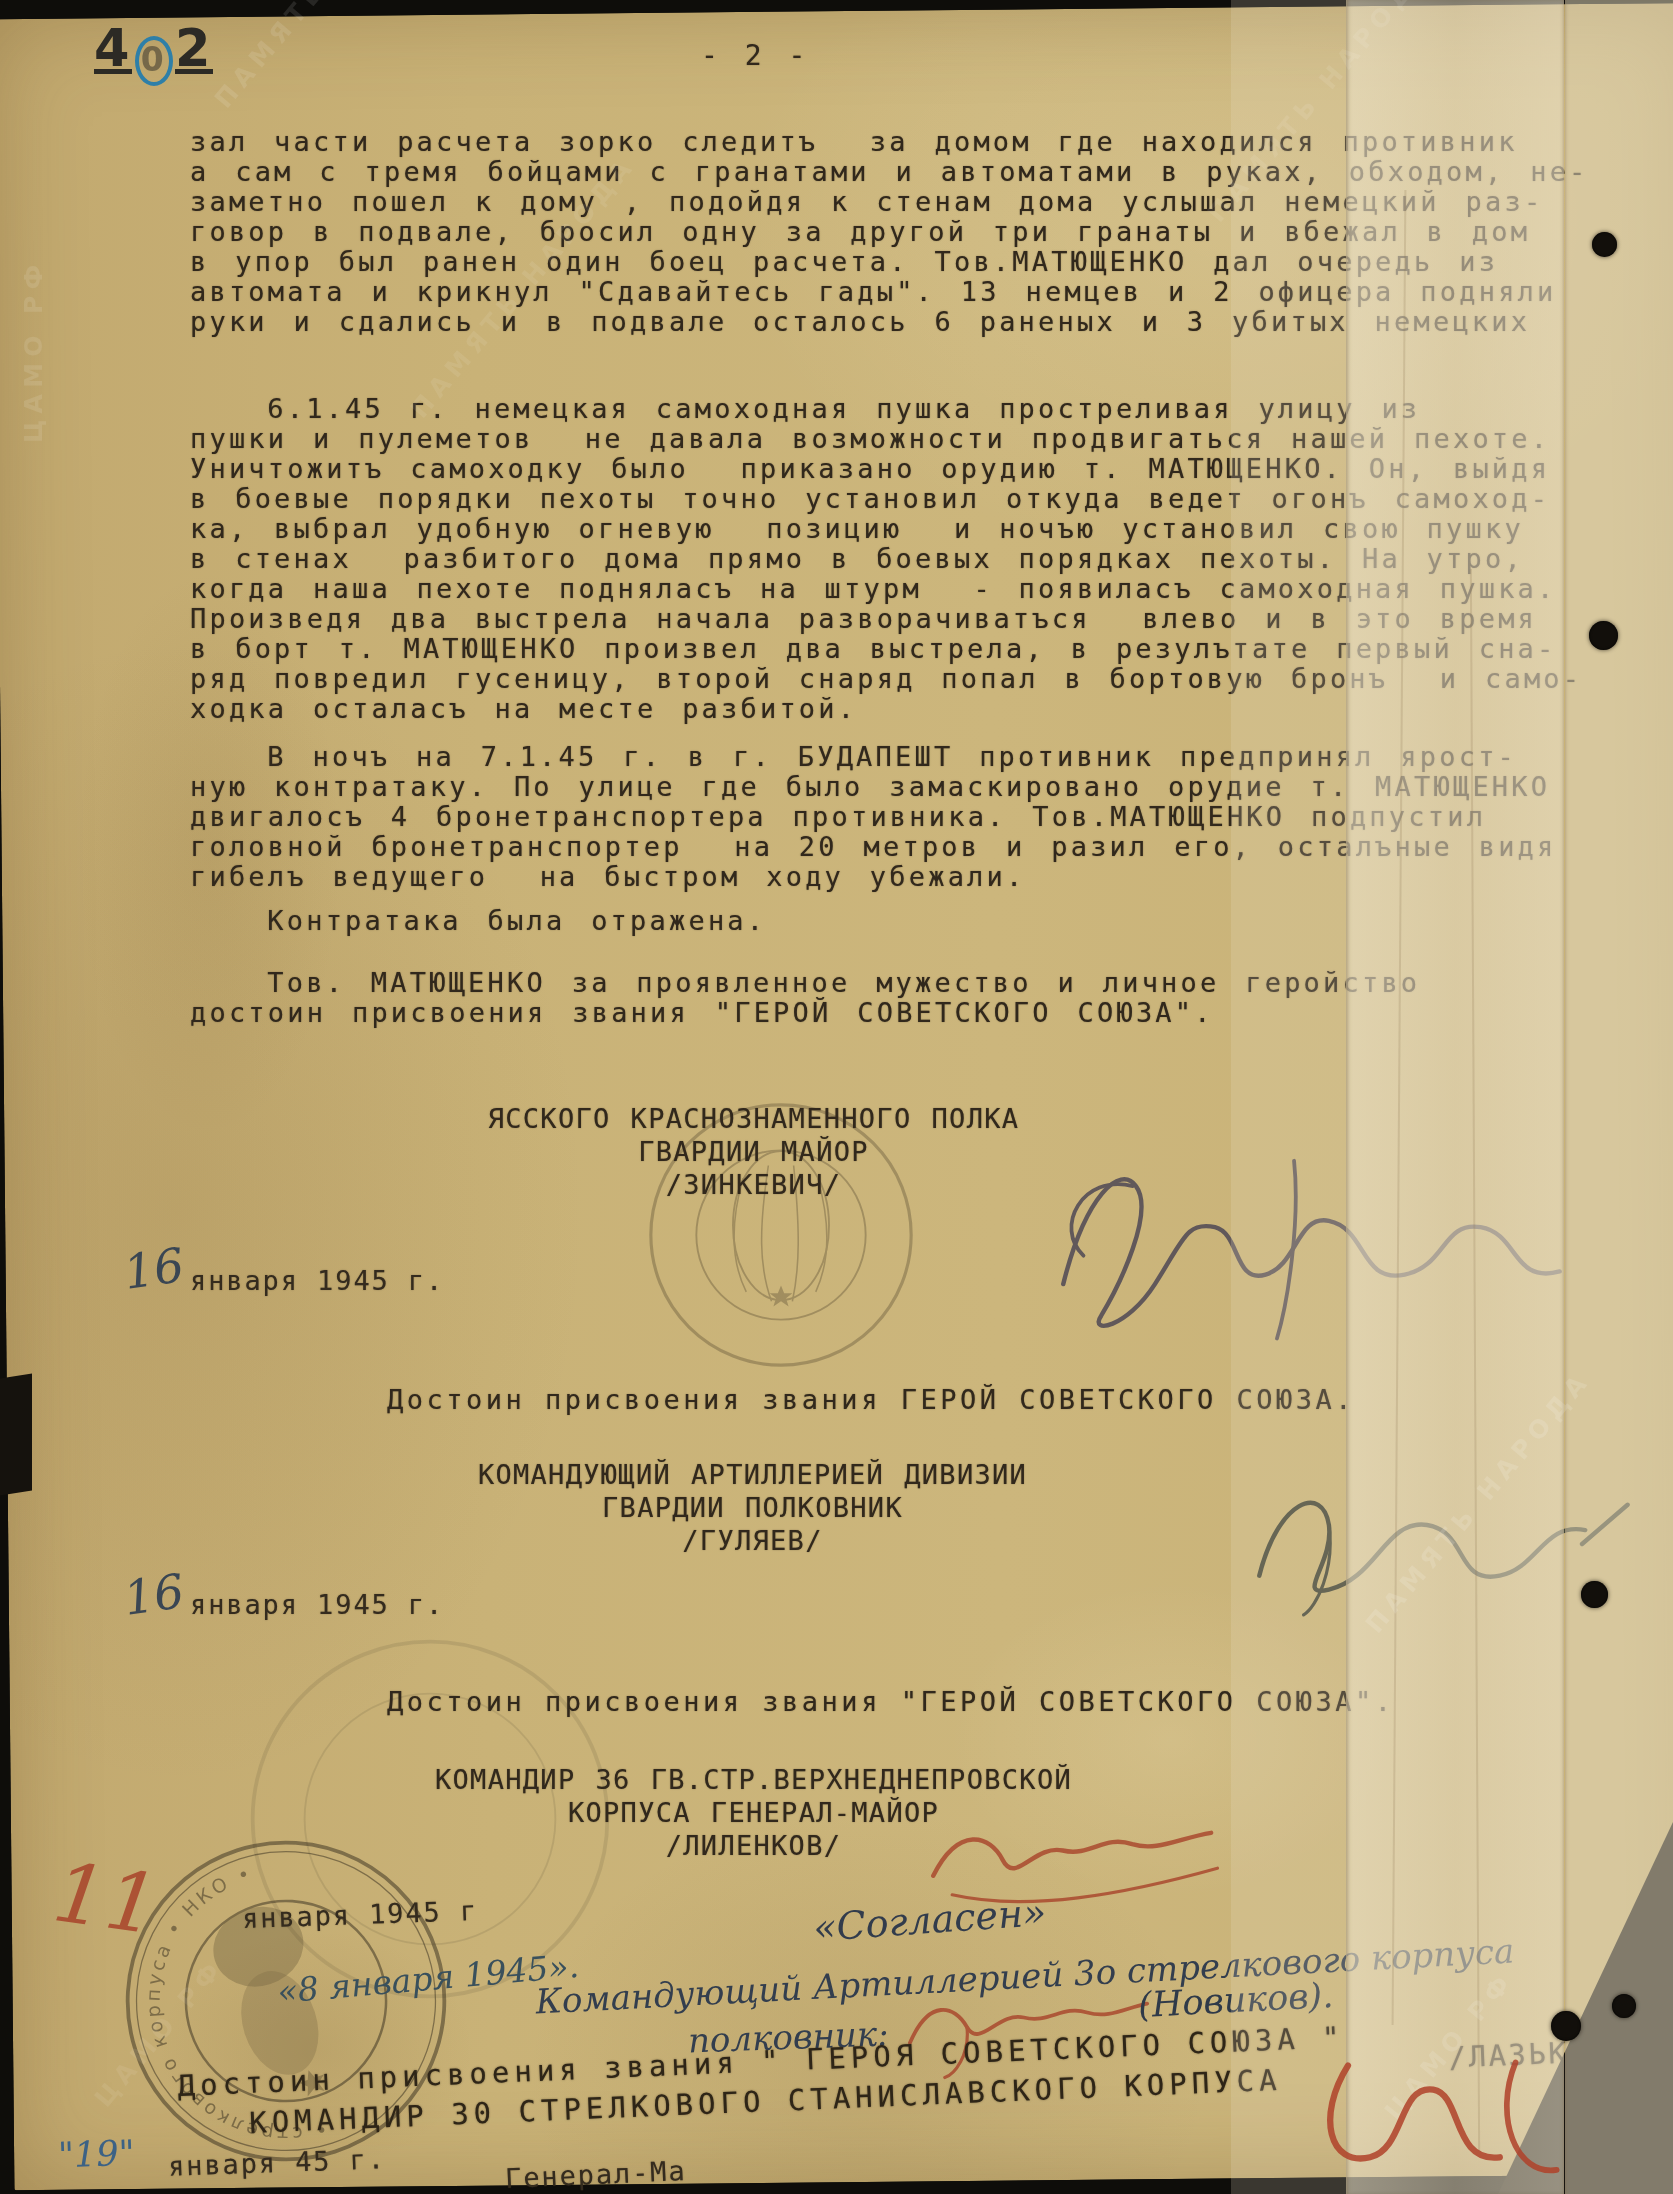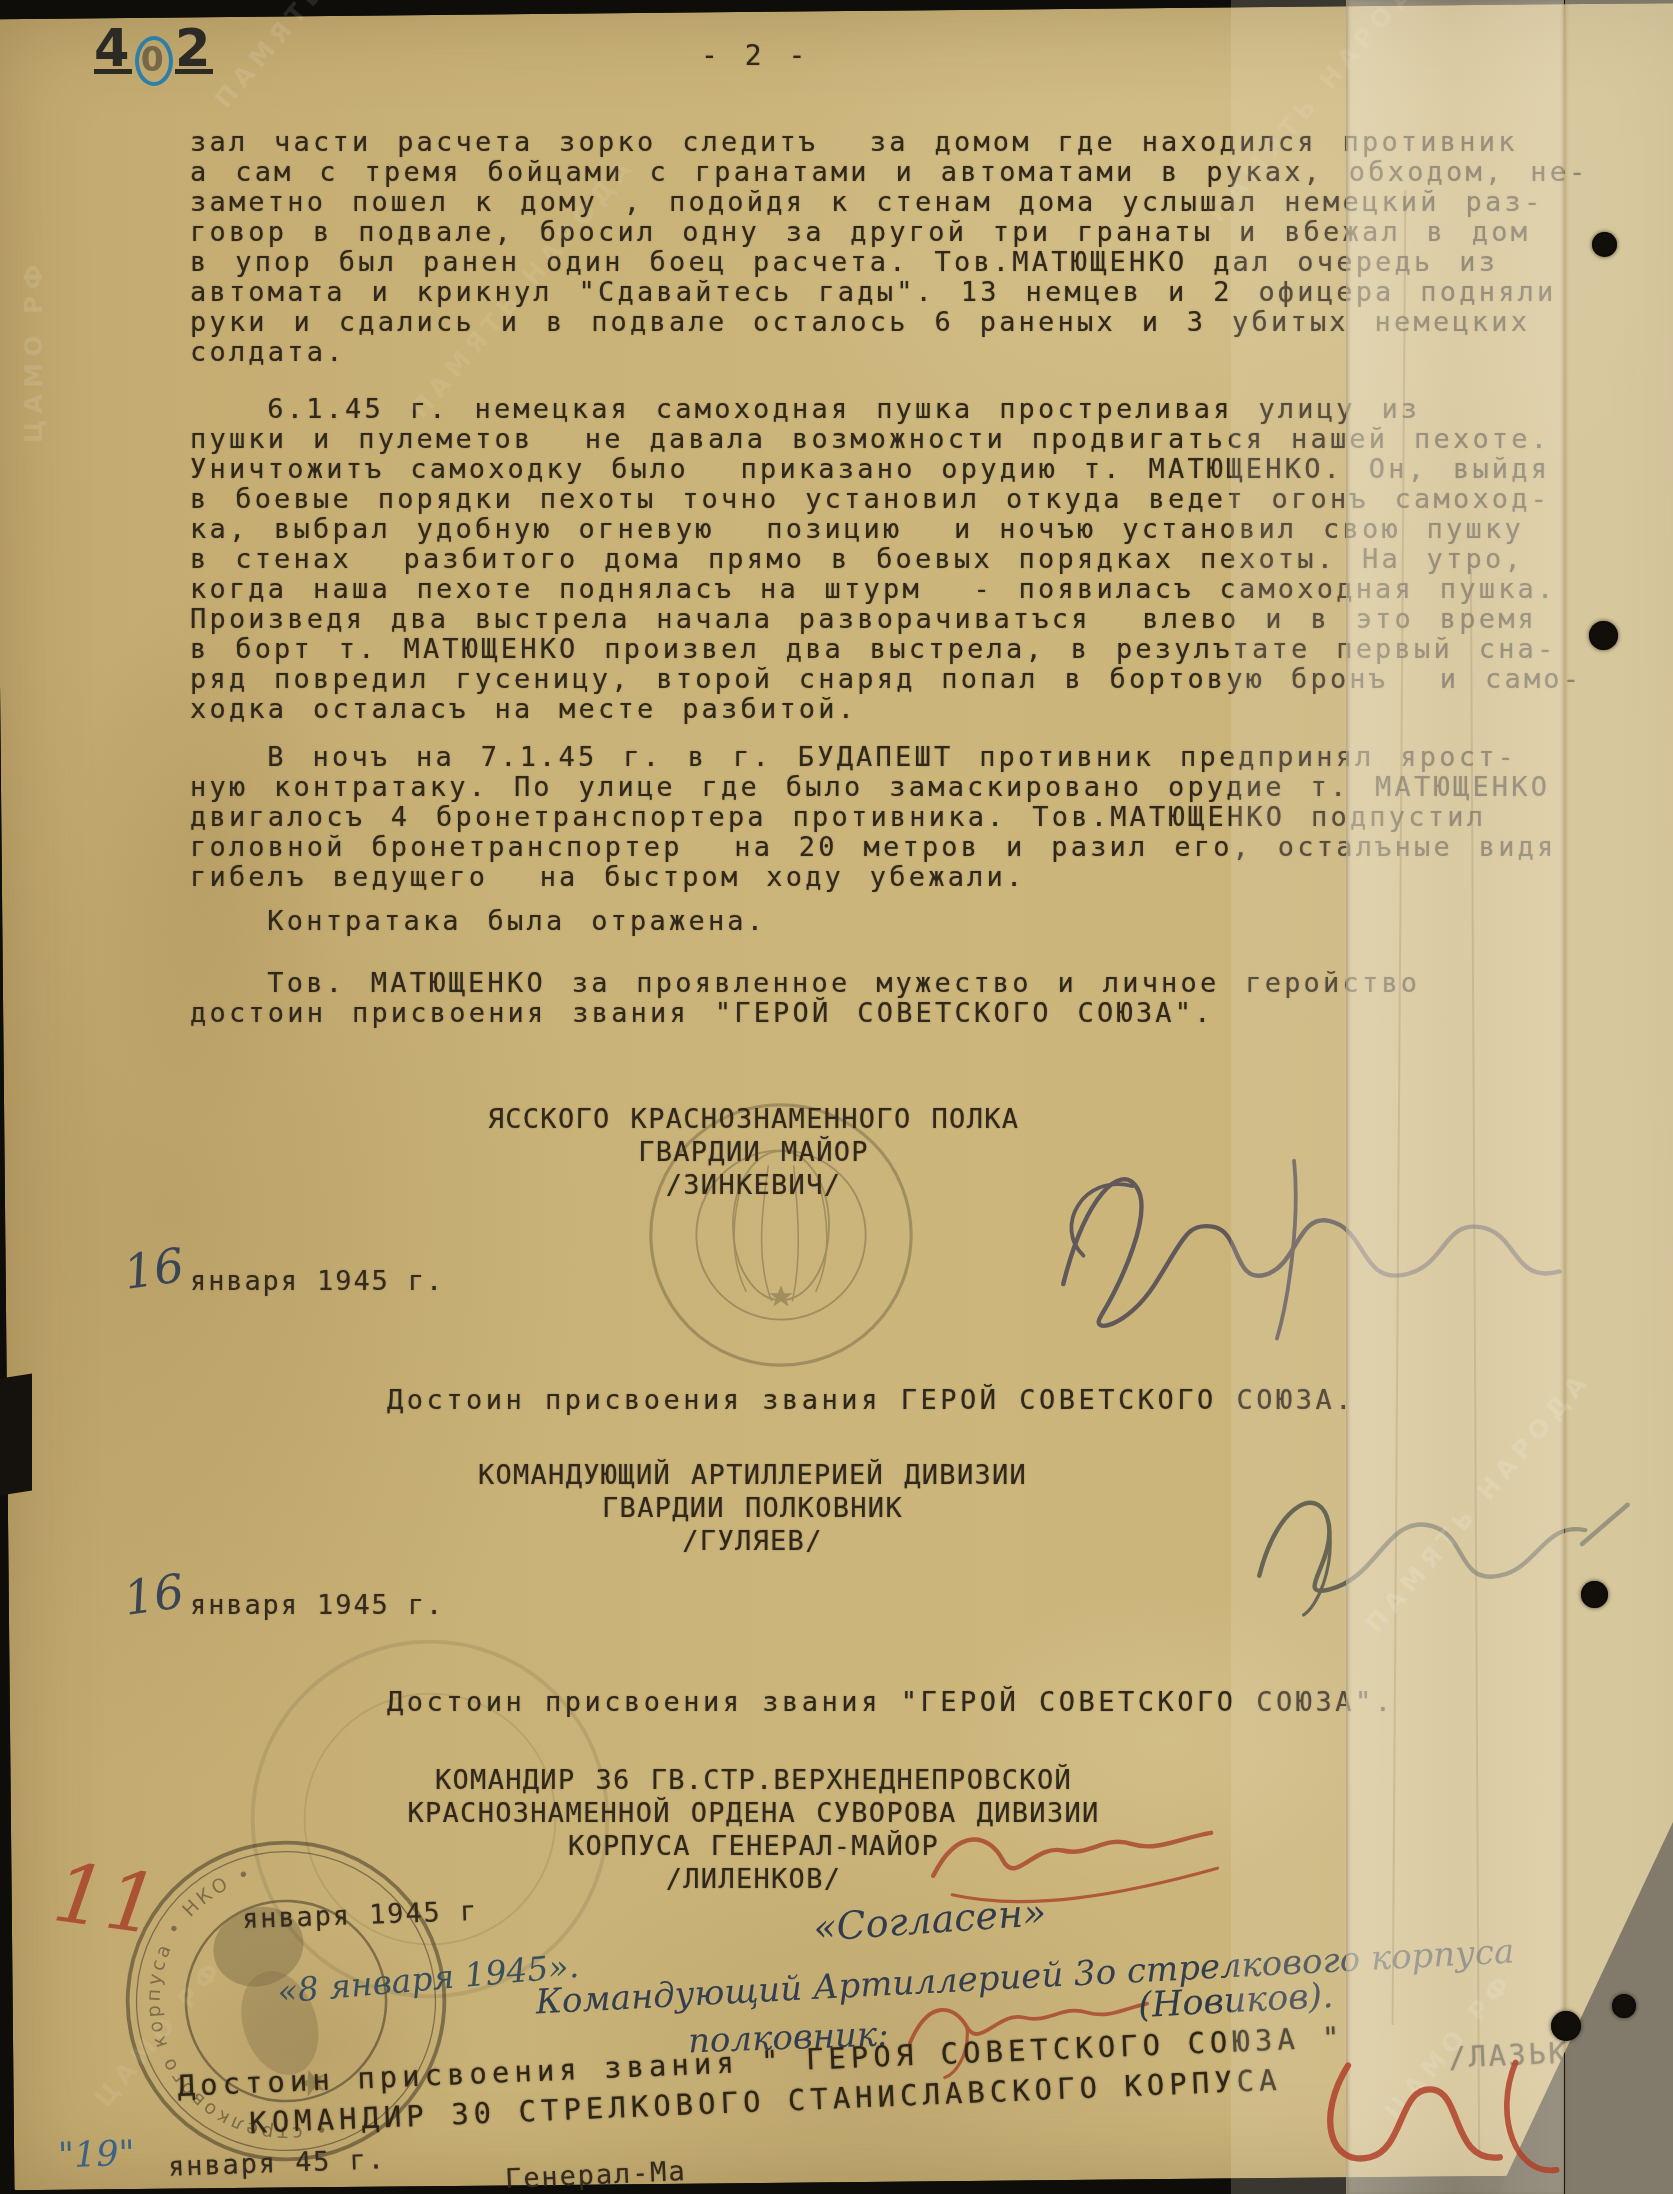--- a/index.html
+++ b/index.html
@@ -111,21 +111,20 @@
     </svg>
 
     <div class="para" style="left:190px;top:127px;">
         <div class="tline">зал части расчета зорко следитъ  за домом где находился противник</div>
         <div class="tline">а сам с тремя бойцами с гранатами и автоматами в руках, обходом, не-</div>
         <div class="tline">заметно пошел к дому , подойдя к стенам дома услышал немецкий раз-</div>
         <div class="tline">говор в подвале, бросил одну за другой три гранаты и вбежал в дом</div>
         <div class="tline">в упор был ранен один боец расчета. Тов.МАТЮЩЕНКО дал очередь из</div>
         <div class="tline">автомата и крикнул "Сдавайтесь гады". 13 немцев и 2 офицера подняли</div>
         <div class="tline">руки и сдались и в подвале осталось 6 раненых и 3 убитых немецких</div>
-        <div class="tline">солдата.</div>
       </div>
     <div class="para" style="left:190px;top:394px;">
         <div class="tline">   6.1.45 г. немецкая самоходная пушка простреливая улицу из</div>
         <div class="tline">пушки и пулеметов  не давала возможности продвигаться нашей пехоте.</div>
         <div class="tline">Уничтожитъ самоходку было  приказано орудию т. МАТЮЩЕНКО. Он, выйдя</div>
         <div class="tline">в боевые порядки пехоты точно установил откуда ведет огонъ самоход-</div>
         <div class="tline">ка, выбрал удобную огневую  позицию  и ночъю установил свою пушку</div>
         <div class="tline">в стенах  разбитого дома прямо в боевых порядках пехоты. На утро,</div>
         <div class="tline">когда наша пехоте подняласъ на штурм  - появиласъ самоходная пушка.</div>
         <div class="tline">Произведя два выстрела начала разворачиватъся  влево и в это время</div>
@@ -171,21 +170,20 @@
       <path d="M40 200 C70 80 140 55 150 120 C158 180 95 235 150 222 C225 205 240 110 305 120 C370 130 350 215 420 200 C480 188 490 115 555 128" stroke="#2f362e" stroke-width="7"></path>
       <path d="M550 150 L622 88" stroke="#2f362e" stroke-width="7"></path>
       <path d="M150 120 C160 190 130 250 110 262" stroke="#2f362e" stroke-width="5"></path>
     </svg>
     <div class="hw" style="left:124px;top:1567px;font-size:47px;transform:rotate(-8deg);">16</div>
     <div class="typed" style="left:190px;top:1589px;">января 1945 г.</div>
 
     <div class="stmt" style="left:387px;top:1686px;">Достоин присвоения звания "ГЕРОЙ СОВЕТСКОГО СОЮЗА".</div>
     <div class="cblock" style="left:342px;top:1763px;width:823px;">
         <div class="tline">КОМАНДИР 36 ГВ.СТР.ВЕРХНЕДНЕПРОВСКОЙ</div>
-        <div class="tline">КРАСНОЗНАМЕННОЙ ОРДЕНА СУВОРОВА ДИВИЗИИ</div>
         <div class="tline">КОРПУСА ГЕНЕРАЛ-МАЙОР</div>
         <div class="tline">/ЛИЛЕНКОВ/</div>
       </div>
     <svg class="sig" style="left:914px;top:1800px;opacity:.8;" width="329" height="120" viewBox="0 0 520 190">
       <path d="M30 120 C70 40 120 55 140 95 C160 135 190 70 235 80 C280 90 300 55 345 70 C385 82 420 60 470 52" stroke="#a8432a" stroke-width="7"></path>
       <path d="M60 150 C180 177 330 150 480 108" stroke="#a8432a" stroke-width="5"></path>
     </svg>
 
     <div class="hw hw-red" style="left:54px;top:1851px;font-size:82px;transform:rotate(8deg);opacity:.85;">11</div>
     <div class="typed" style="left:242px;top:1899px;transform:rotate(-2deg);">января 1945 г</div>

